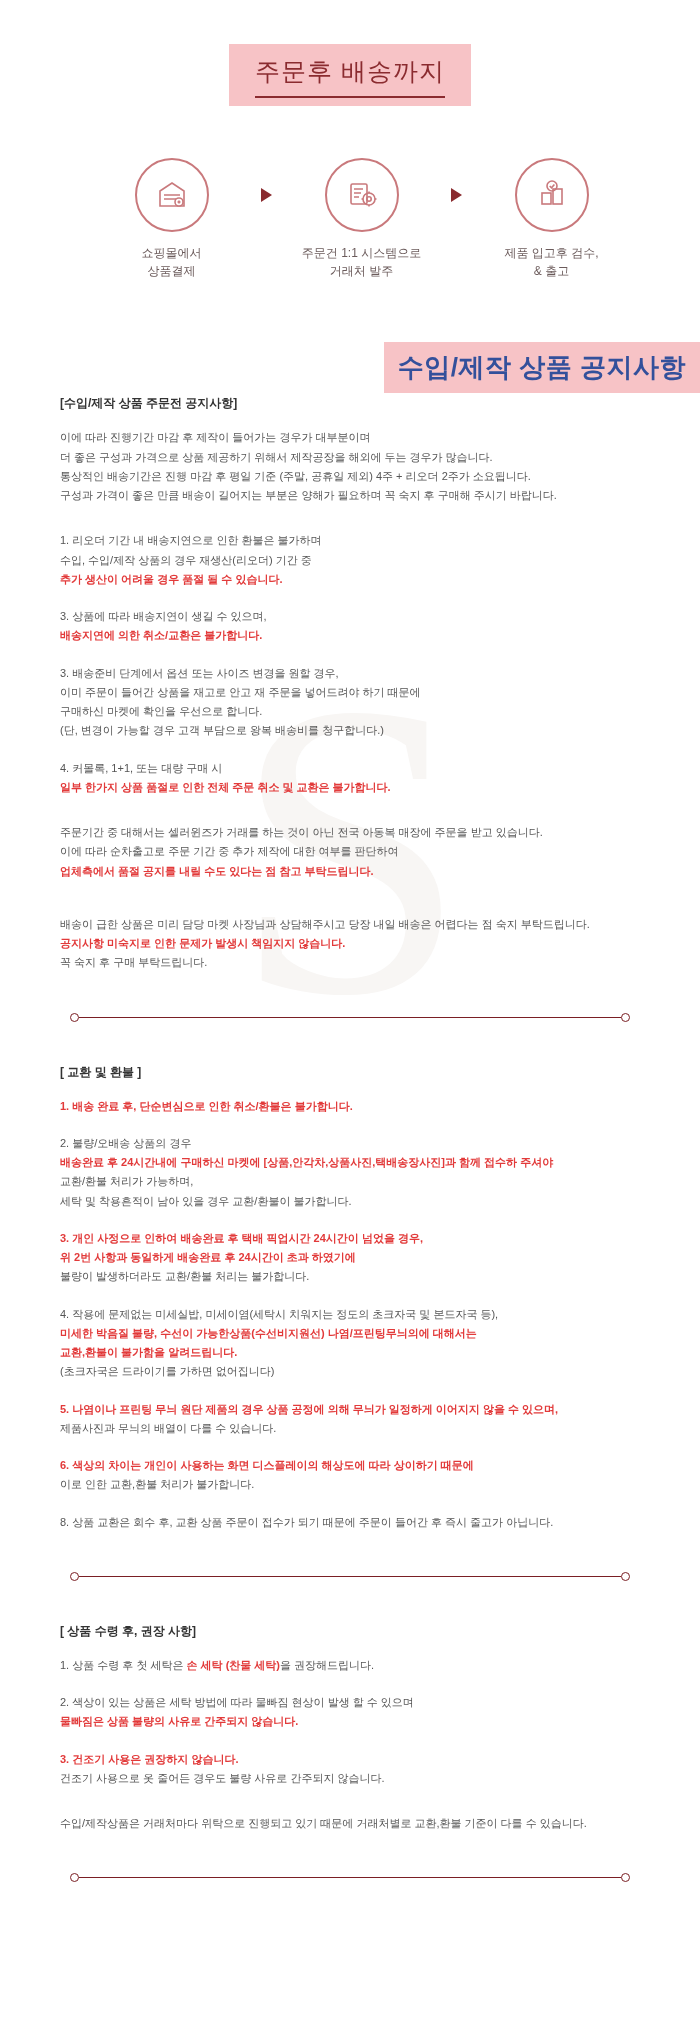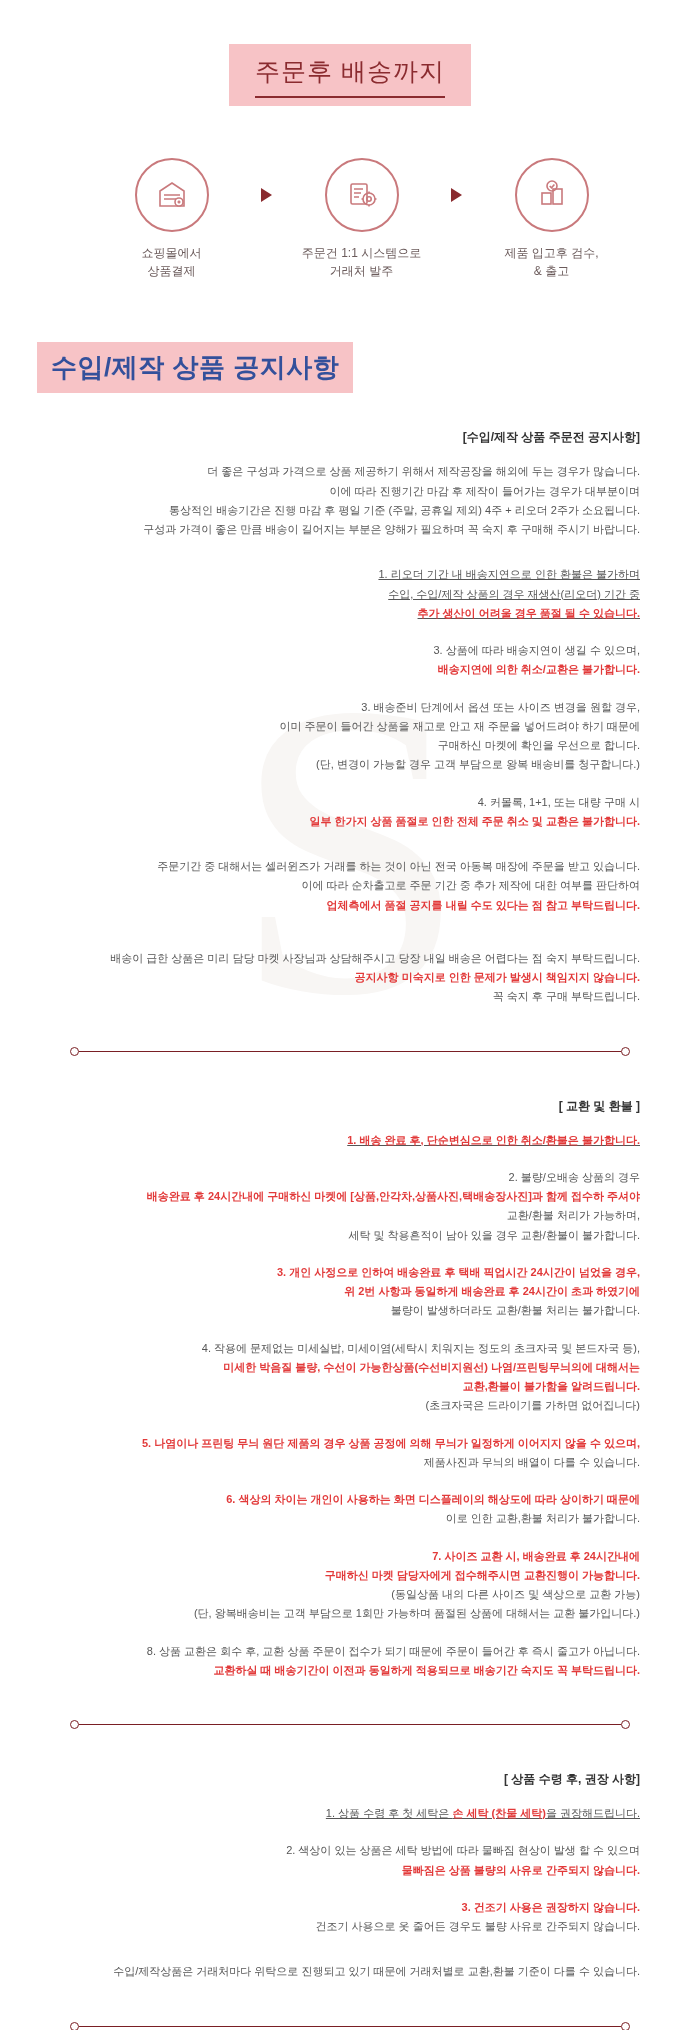--- a/index.html
+++ b/index.html
@@ -78,33 +78,33 @@
   }
   .arrow span {
     width:0; height:0;
     border-left:11px solid #8a2b2f;
     border-top:7px solid transparent;
     border-bottom:7px solid transparent;
     display:block;
   }
 
   
-  .sect-title-wrap { text-align:left; margin-top:62px;margin-left:37px; }
+  .sect-title-wrap { text-align:right; margin-top:62px;margin-left:37px; }
   .sect-title {
     display:inline-block;
     background:#f7c3c6;
     padding:3px 14px;
     font-size:26px;
     font-weight:bold;
     color:#33509b;
     letter-spacing:0.5px;
   }
 
   
-  .block { text-align:right; margin-top:34px; padding:0 60px; }
+  .block { text-align:left; padding:0 60px; }
   .block p { margin:0; }
   .hd { font-weight:bold; color:#333333; font-size:12px; }
   .redb { color:#e23a3a; font-weight:bold; }
   .gap { height:14px; }
   .gap-s { height:8px; }
   .gap-l { height:26px; }
 
   
   .divider {
     margin:40px auto;
@@ -119,21 +119,21 @@
   .divider .dot {
     position:absolute; top:0;
     width:9px; height:9px; border-radius:50%;
     border:1px solid #7a1f24; background:#fff;
   }
   .divider .dot.l { left:0; }
   .divider .dot.r { right:0; }
 
   .sub-hd { font-weight:bold; color:#333; font-size:12px; }
   .item { margin-top:18px; }
-  .item:first-child { margin-top:0;text-decoration:underline; }
+  .item:first-child { margin-top:0; }
 </style>
 </head>
 <body>
 
 <div class="page">
   <div class="watermark">S</div>
   <div class="content">
 
     <div class="banner-wrap">
       <div class="banner">
@@ -193,22 +193,22 @@
     </div>
 
     <div class="sect-title-wrap">
       <span class="sect-title">수입/제작 상품 공지사항</span>
     </div>
 
     <div class="block">
       <p class="hd">[수입/제작 상품 주문전 공지사항]</p>
       <div class="gap"></div>
       <div id="n1-intro">
+          <p>이에 따라 진행기간 마감 후 제작이 들어가는 경우가 대부분이며</p>
           <p>더 좋은 구성과 가격으로 상품 제공하기 위해서 제작공장을 해외에 두는 경우가 많습니다.</p>
-          <p>이에 따라 진행기간 마감 후 제작이 들어가는 경우가 대부분이며</p>
           <p>통상적인 배송기간은 진행 마감 후 평일 기준 (주말, 공휴일 제외) 4주 + 리오더 2주가 소요됩니다.</p>
           <p>구성과 가격이 좋은 만큼 배송이 길어지는 부분은 양해가 필요하며 꼭 숙지 후 구매해 주시기 바랍니다.</p>
         </div>
       <div class="gap-l"></div>
       <div id="n1-items">
           <div class="item">
             <p>1. 리오더 기간 내 배송지연으로 인한 환불은 불가하며</p>
             <p>수입, 수입/제작 상품의 경우 재생산(리오더) 기간 중</p>
             <p class="redb">추가 생산이 어려울 경우 품절 될 수 있습니다.</p>
           </div>
@@ -274,28 +274,21 @@
           </div>
           <div class="item">
             <p class="redb">5. 나염이나 프린팅 무늬 원단 제품의 경우 상품 공정에 의해 무늬가 일정하게 이어지지 않을 수 있으며,</p>
             <p>제품사진과 무늬의 배열이 다를 수 있습니다.</p>
           </div>
           <div class="item">
             <p class="redb">6. 색상의 차이는 개인이 사용하는 화면 디스플레이의 해상도에 따라 상이하기 때문에</p>
             <p>이로 인한 교환,환불 처리가 불가합니다.</p>
           </div>
           <div class="item">
-            <p class="redb">7. 사이즈 교환 시, 배송완료 후 24시간내에</p>
-            <p class="redb">구매하신 마켓 담당자에게 접수해주시면 교환진행이 가능합니다.</p>
-            <p>(동일상품 내의 다른 사이즈 및 색상으로 교환 가능)</p>
-            <p>(단, 왕복배송비는 고객 부담으로 1회만 가능하며 품절된 상품에 대해서는 교환 불가입니다.)</p>
-          </div>
-          <div class="item">
             <p>8. 상품 교환은 회수 후, 교환 상품 주문이 접수가 되기 때문에 주문이 들어간 후 즉시 줄고가 아닙니다.</p>
-            <p class="redb">교환하실 때 배송기간이 이전과 동일하게 적용되므로 배송기간 숙지도 꼭 부탁드립니다.</p>
           </div>
         </div>
     </div>
 
     <div class="divider">
       <div class="dot l"></div>
         <div class="line"></div>
         <div class="dot r"></div>
     </div>
 

